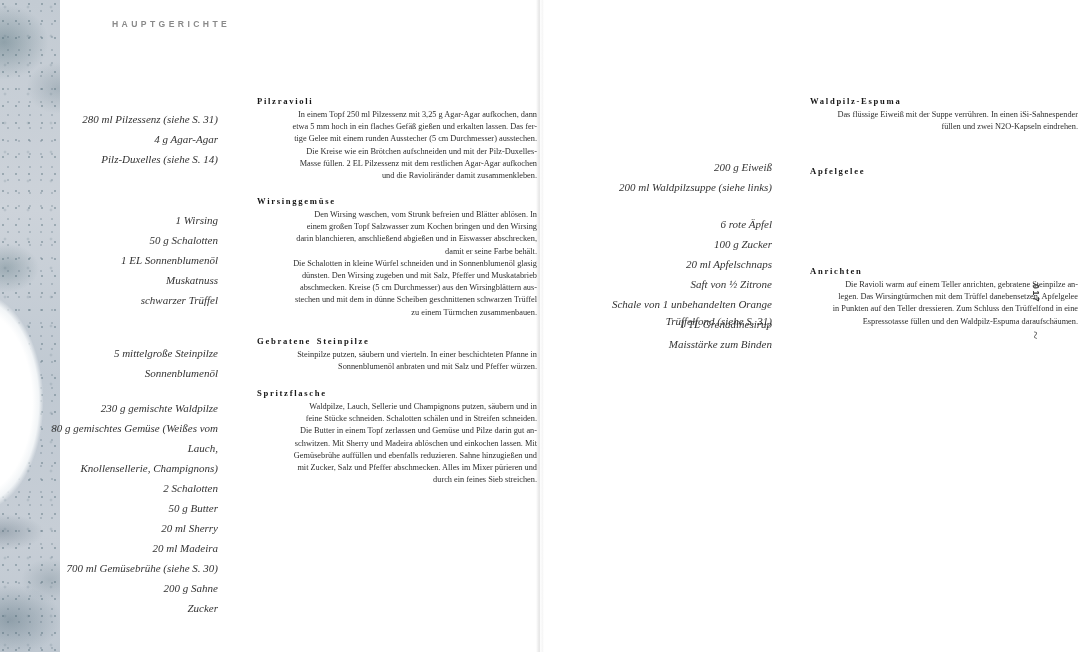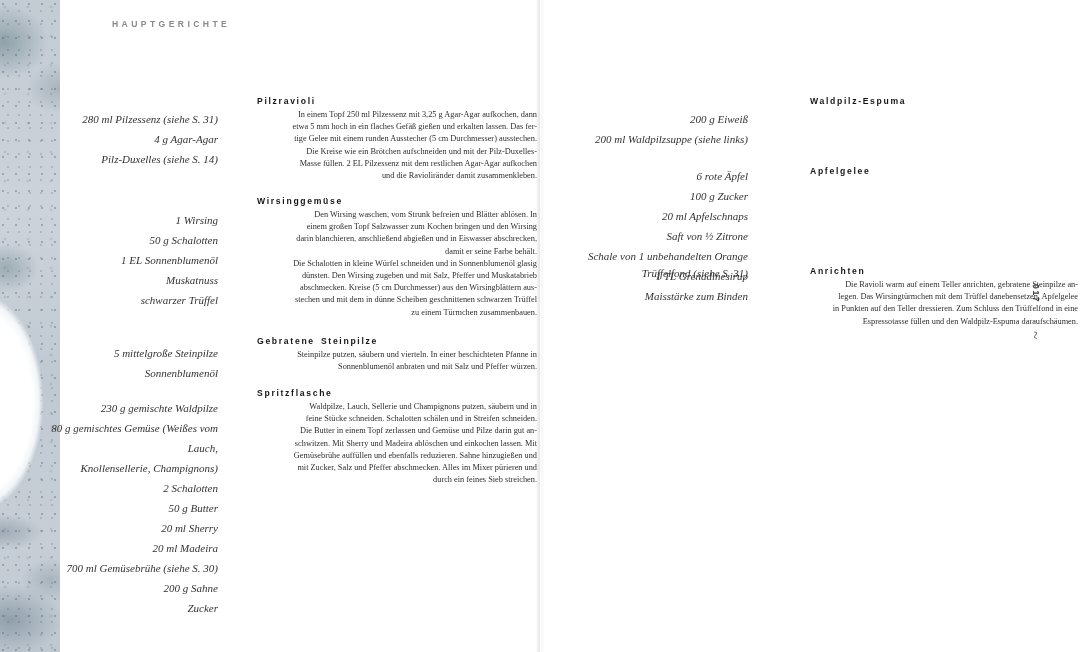--- a/index.html
+++ b/index.html
@@ -45,27 +45,27 @@
     position:absolute;left:112px;top:19px;
     font-family:"Liberation Sans", sans-serif;
     font-size:8.6px;letter-spacing:3.4px;color:#8a8a8a;font-weight:700;
     white-space:nowrap;
   }
   .ing{
     position:absolute;text-align:right;white-space:pre-line;
     font-style:italic;font-size:11px;line-height:20px;color:#333;
   }
   .ing.l{left:38px;width:180px;}
-  .ing.r{left:556px;width:192px;}
+  .ing.r{left:580px;width:192px;margin-top:48px;}
   .sec{position:absolute;}
   .sec.l{left:257px;width:280px;}
   .sec.r{left:810px;width:268px;}
   .sec h3{
     margin:0 0 3px 0;
-    font-family:Liberation Sans, sans-serif;
+    font-family:Liberation Serif, serif;
     font-size:8.6px;font-weight:700;letter-spacing:1.7px;word-spacing:2px;
     color:#161616;white-space:nowrap;
   }
   .sec p{
     margin:0;white-space:pre-line;
     font-size:8.3px;line-height:12.2px;color:#2e2e2e;text-align:right;
   }
   .pageno{
     position:absolute;left:1031px;top:284px;
     writing-mode:vertical-rl;
@@ -155,20 +155,22 @@
 100 g Zucker
 20 ml Apfelschnaps
 Saft von ½ Zitrone
 Schale von 1 unbehandelten Orange
 1 TL Grenadinesirup
 Maisstärke zum Binden</div>
 <div class="ing r" style="top:263px">Trüffelfond (siehe S. 31)</div>
 
 <div class="sec r" style="top:96px">
   <h3>Waldpilz-Espuma</h3>
+  <p>Das flüssige Eiweiß mit der Suppe verrühren. In einen iSi-Sahnespender
+füllen und zwei N2O-Kapseln eindrehen.</p>
 </div>
 <div class="sec r" style="top:166px">
   <h3>Apfelgelee</h3>
 </div>
 <div class="sec r" style="top:266px">
   <h3>Anrichten</h3>
   <p>Die Ravioli warm auf einem Teller anrichten, gebratene Steinpilze an-
 legen. Das Wirsingtürmchen mit dem Trüffel danebensetzen, Apfelgelee
 in Punkten auf den Teller dressieren. Zum Schluss den Trüffelfond in eine
 Espressotasse füllen und den Waldpilz-Espuma daraufschäumen.</p>

